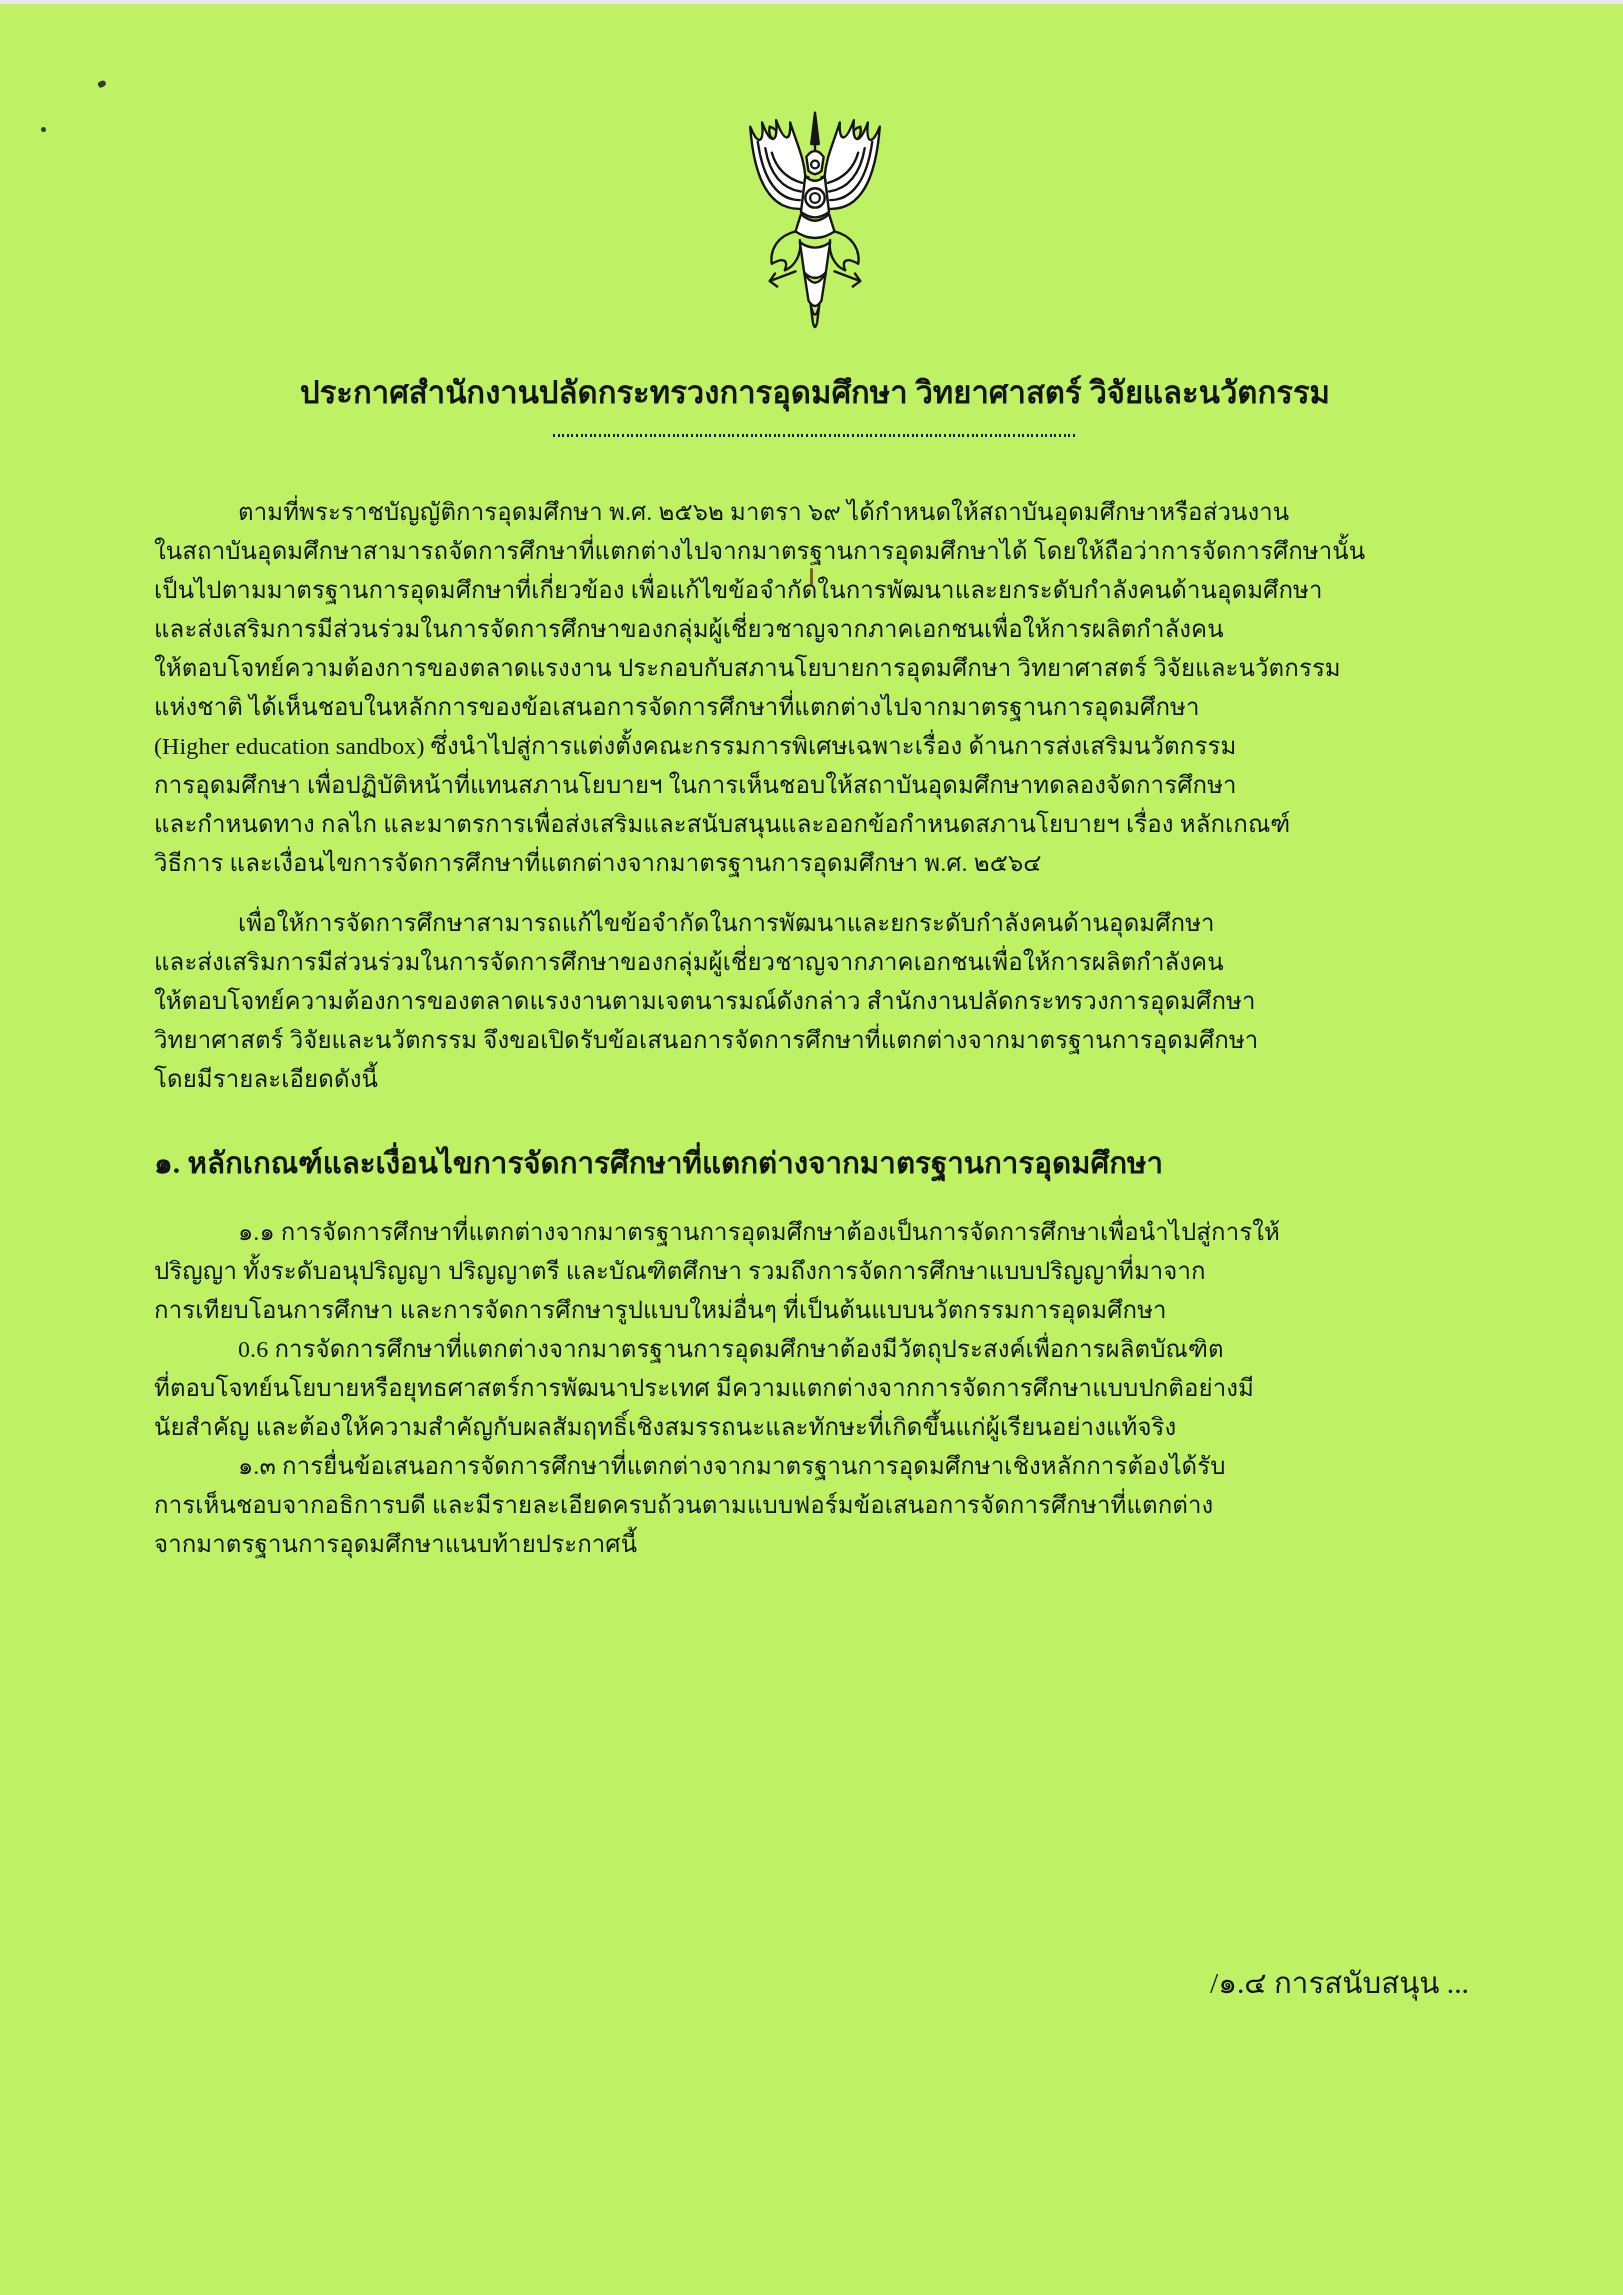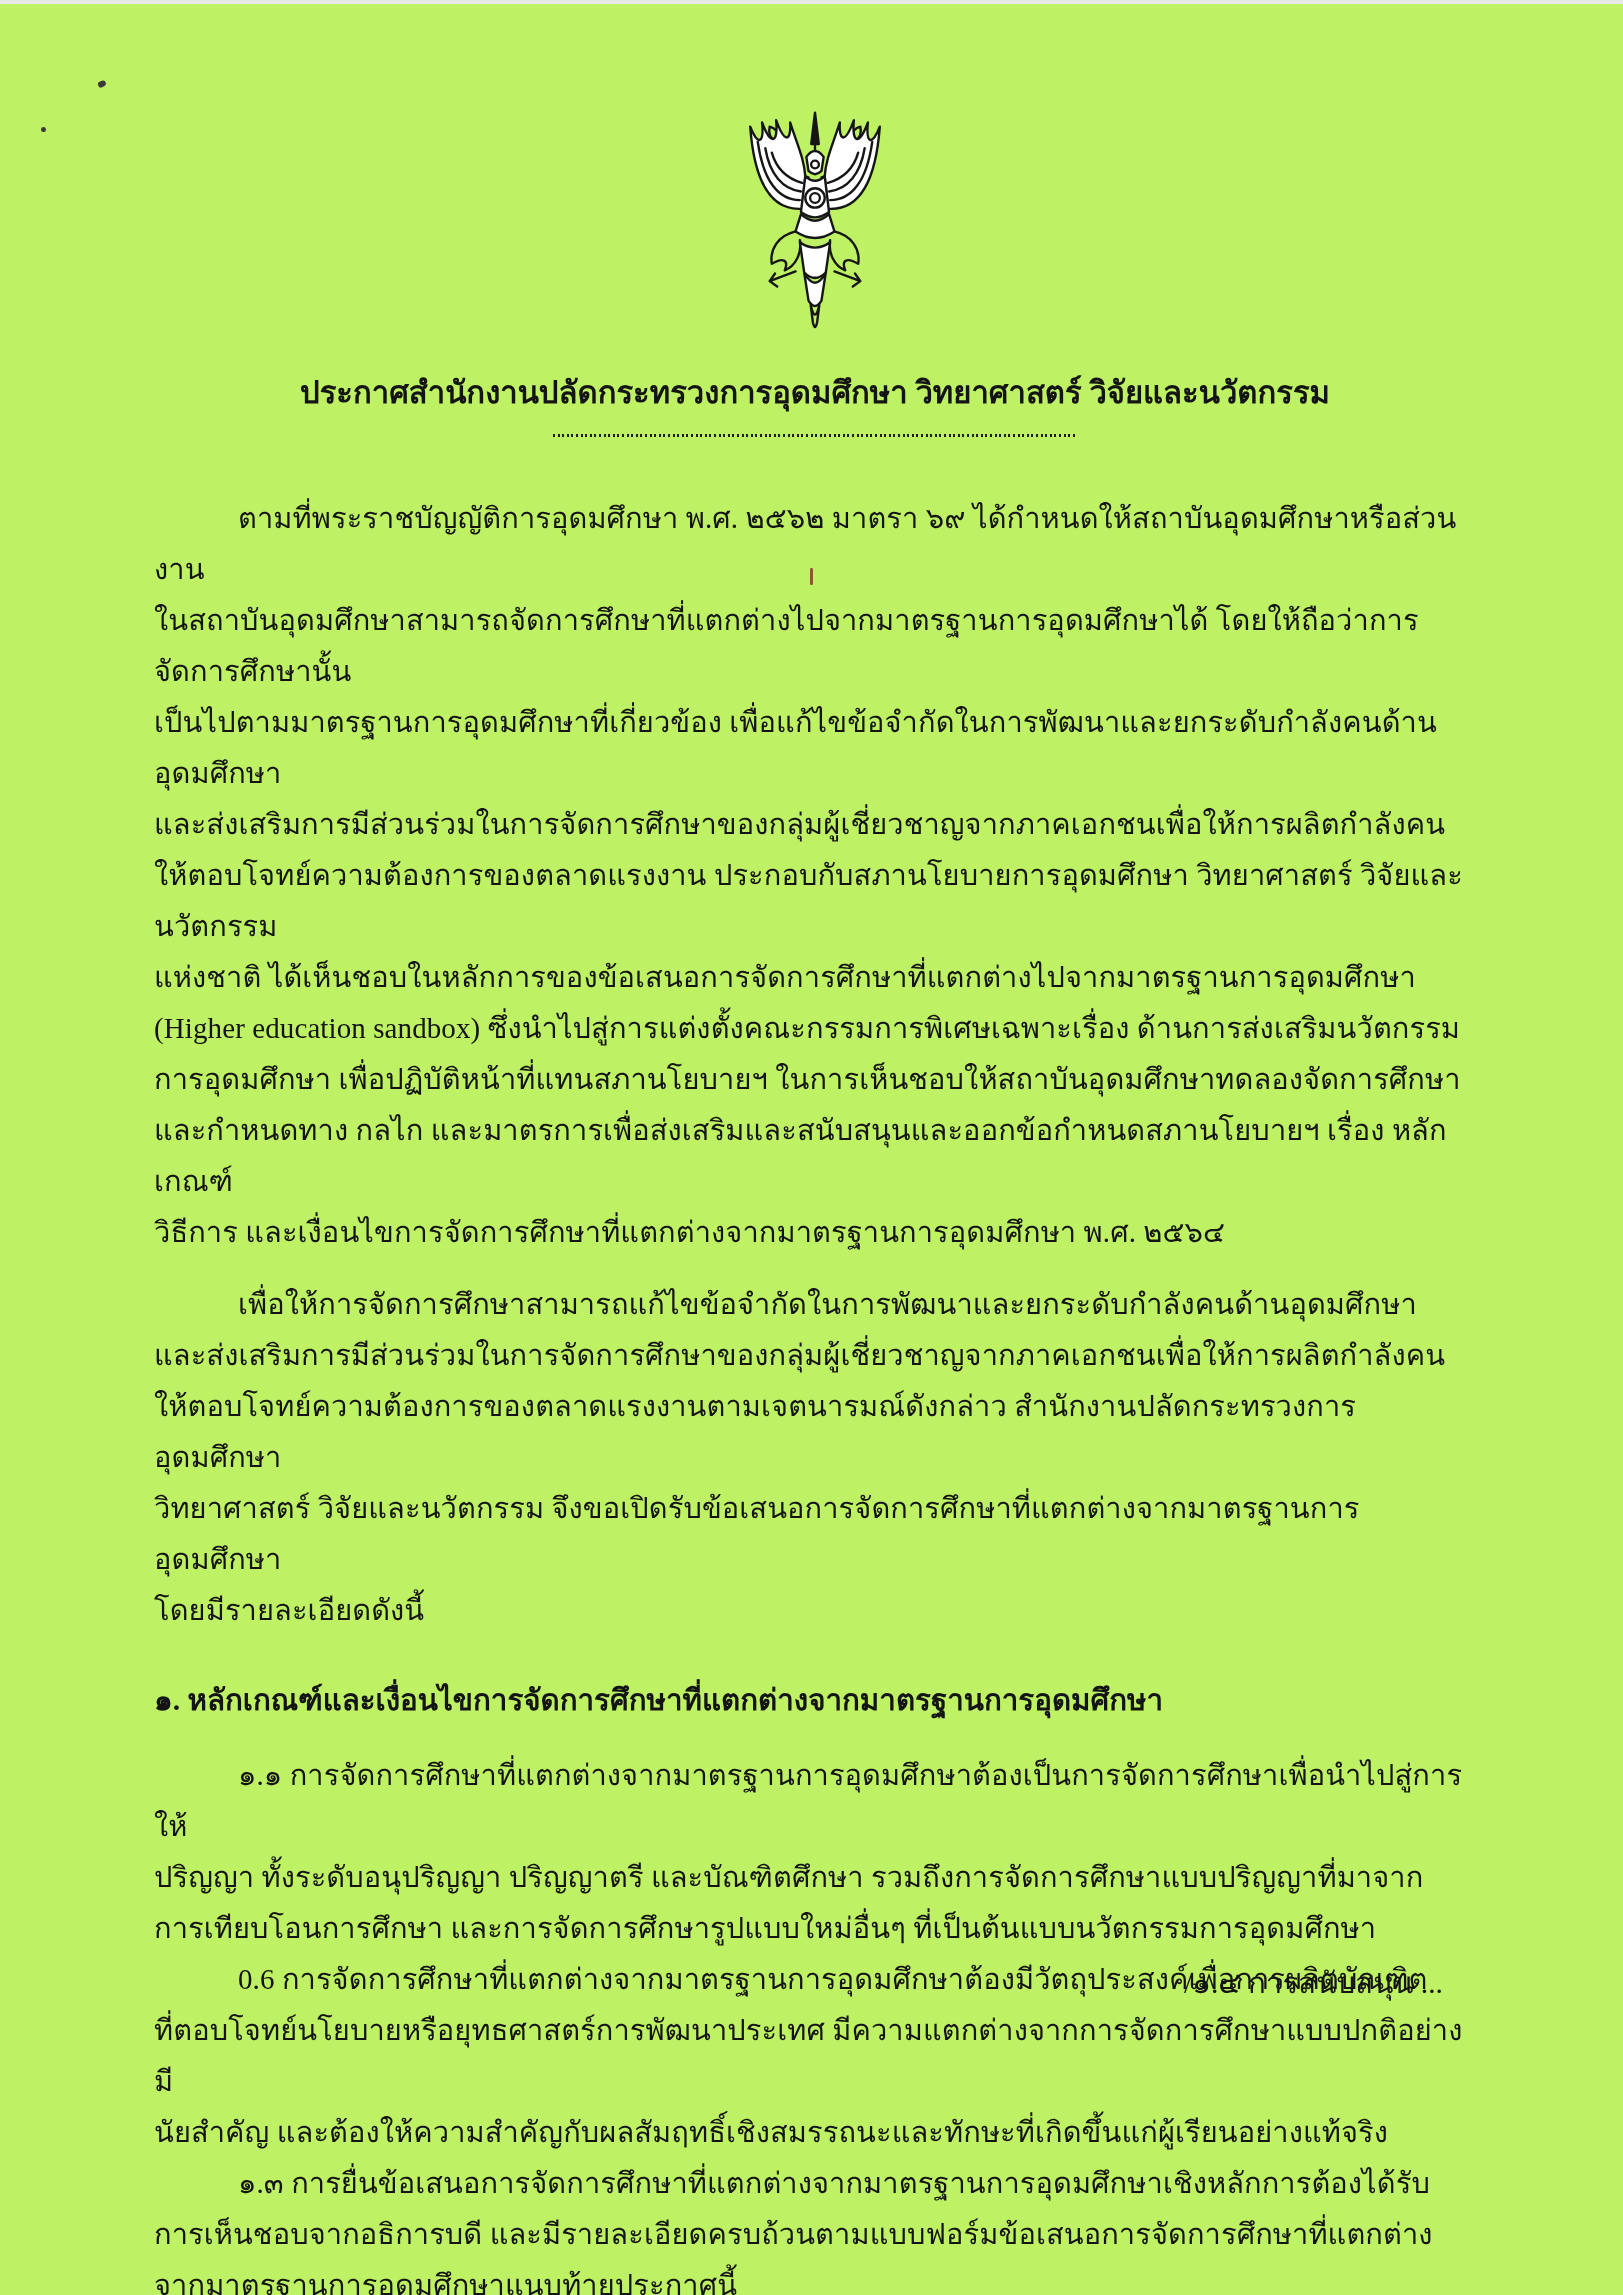--- a/index.html
+++ b/index.html
@@ -33,41 +33,41 @@
     white-space:nowrap;
   }
   .dotted-rule{
     width:524px;
     height:3.3px;
     margin:15.7px auto 0 auto;
     background:repeating-linear-gradient(90deg,#1c1c1c 0 2px,transparent 2px 4.6px);
   }
   .para{
     margin:0;
-    font-size:29px;
-    line-height:51px;
+    font-size:24px;
+    line-height:39px;
     white-space:pre-line;
     text-indent:84px;
     letter-spacing:0.1px;
   }
   .para.p1{margin-top:56px;}
   .para.p2{margin-top:21px;}
   .heading{
     margin:39px 0 0 0;
     font-size:29.5px;
     font-weight:700;
     line-height:51px;
     white-space:pre-line;
   }
   .para.clause-first{margin-top:23.6px;}
   .para.clause{margin-top:0;}
   .footer-note{
     position:absolute;
     left:154px;
-    right:180px;
+    right:154px;
     top:1954px;
     text-align:right;
     font-size:29.5px;
     line-height:50px;
   }
   .speck{position:absolute;background:#3a3a3a;border-radius:50%;}
   .speck.s1{left:98px;top:77px;width:7.9px;height:5.9px;transform:rotate(-25deg);border-radius:40% 60% 60% 40%;}
   .speck.s2{left:41px;top:123px;width:4.6px;height:5.2px;}
   .speck.s3{left:810px;top:564px;width:2.6px;height:17px;background:#8a5a2a;border-radius:1.3px;}
 </style>

